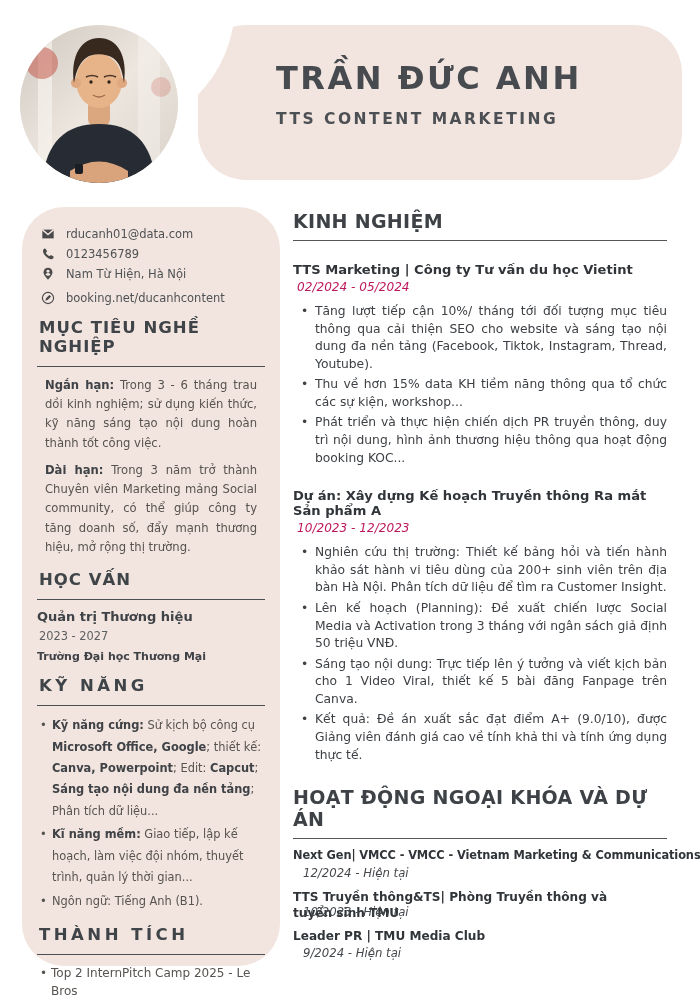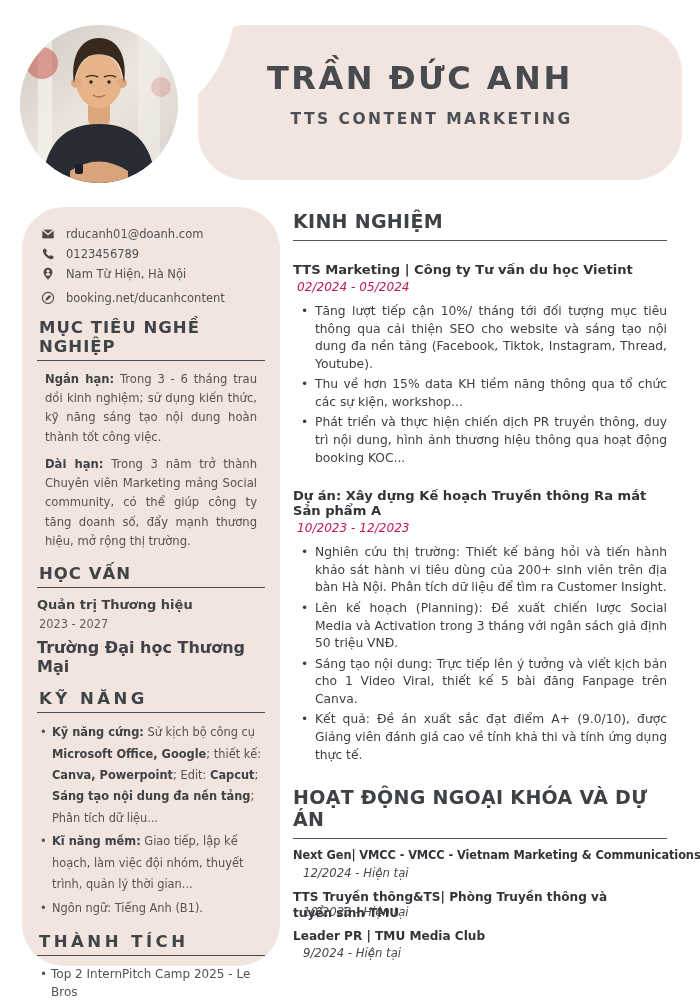--- a/index.html
+++ b/index.html
@@ -4,49 +4,49 @@
 <style>
   html,body{margin:0;padding:0;background:#ffffff;}
   .page{position:relative;width:700px;height:1000px;background:#ffffff;overflow:hidden;
         font-family:"DejaVu Sans","Liberation Sans",sans-serif;color:#4c4f52;}
 
   
   .hero{position:absolute;left:198px;top:25px;width:484px;height:155px;
         background:#f2e4de;border-radius:48px;}
   .hero::before{content:"";position:absolute;width:260px;height:260px;border-radius:50%;
         background:#ffffff;left:-223px;top:-151px;}
-  .hero-text{position:absolute;left:69px;top:34px;}
+  .hero-text{position:absolute;left:78px;top:34px;}
   .hero-name{font-size:32px;font-weight:bold;letter-spacing:2.5px;color:#474b4f;}
-  .hero-sub{margin-top:13px;font-size:15.5px;font-weight:bold;letter-spacing:2.5px;color:#4c5054;text-align:right;}
+  .hero-sub{margin-top:13px;font-size:15.5px;font-weight:bold;letter-spacing:2.5px;color:#4c5054;}
 
   
   .avatar{position:absolute;left:20px;top:25px;width:158px;height:158px;border-radius:50%;
         overflow:hidden;z-index:2;background:#e6ded4;}
   .avatar svg{display:block;width:158px;height:158px;}
 
   
   .sidebar{position:absolute;left:22px;top:207px;width:258px;height:759px;background:#f2e4de;
         border-radius:42px;padding:18px 15px;box-sizing:border-box;}
   .contact{list-style:none;margin:0;padding:2px 0 0 4px;}
   .contact li{display:flex;align-items:center;gap:11px;margin-bottom:6px;
         font-size:11.5px;color:#4e5255;}
   .contact li.gap{margin-top:10px;}
   .cicon{width:14px;height:14px;flex:0 0 14px;display:inline-flex;}
   .cicon svg{width:14px;height:14px;fill:#4a4a4a;}
 
   .sb-h{font-size:16.5px;font-weight:bold;color:#3f4448;letter-spacing:1px;
-        border-bottom:1.6px solid #4a4e52;padding:0 0 4px 2px;margin:13px 0 9px;}
+        border-bottom:1.6px solid #4a4e52;padding:0 0 10px 2px;margin:13px 0 9px;}
   .ls-wide{letter-spacing:3.5px;}
 
   .sb-text{font-size:11.6px;line-height:1.66;text-align:justify;color:#57534f;margin:8px;}
   .sb-text b, .b-seg{font-weight:bold;color:#3f4347;}
 
   .edu-major{font-size:13px;font-weight:bold;color:#3f4347;margin:2px 0 5px;}
   .edu-years{font-size:11.4px;color:#5c5f62;margin:0 0 7px;padding-left:2px;}
-  .edu-school{font-size:16px;font-weight:bold;color:#3f4347;margin:0;}
+  .edu-school{font-size:11px;font-weight:bold;color:#3f4347;margin:0;}
 
   .skills{list-style:none;margin:2px 0 0;padding:0;}
   .skills li{position:relative;padding-left:15px;font-size:11.4px;line-height:1.88;
         color:#57534f;margin-bottom:2px;}
   .skills li::before{content:"•";position:absolute;left:3px;top:0;color:#57534f;}
 
   .ach{list-style:none;margin:2px 0 0;padding:0;}
   .ach li{position:relative;padding-left:14px;font-size:12px;line-height:1.5;
         color:#57534f;margin-bottom:3px;white-space:normal;}
   .ach li::before{content:"•";position:absolute;left:3px;top:0;}
@@ -122,21 +122,21 @@
   <aside class="sidebar">
 
     <ul class="contact">
       <li>
         <span class="cicon">
           <svg viewBox="0 0 16 16">
               <path d="M1.5 3h13v10h-13z"></path>
               <path d="M1.5 3 L8 8.6 L14.5 3" fill="none" stroke="#f2e4de" stroke-width="1.6"></path>
             </svg>
         </span>
-        <span>rducanh01@doanh.com</span>
+        <span>rducanh01@data.com</span>
       </li>
       <li>
         <span class="cicon">
           <svg viewBox="0 0 16 16">
               <path d="M4.1 1.7c.5-.2 1 0 1.3.5l1.2 2c.3.5.2 1-.2 1.4l-.9.9c.7 1.6 2.5 3.4 4.1 4.1l.9-.9c.4-.4.9-.5 1.4-.2l2 1.2c.5.3.7.9.5 1.4-.5 1.2-1.9 2.2-3.1 1.9-4.4-1-8-4.6-9-9-.3-1.2.6-2.8 1.8-3.3z"></path>
             </svg>
         </span>
         <span>0123456789</span>
       </li>
       <li>

